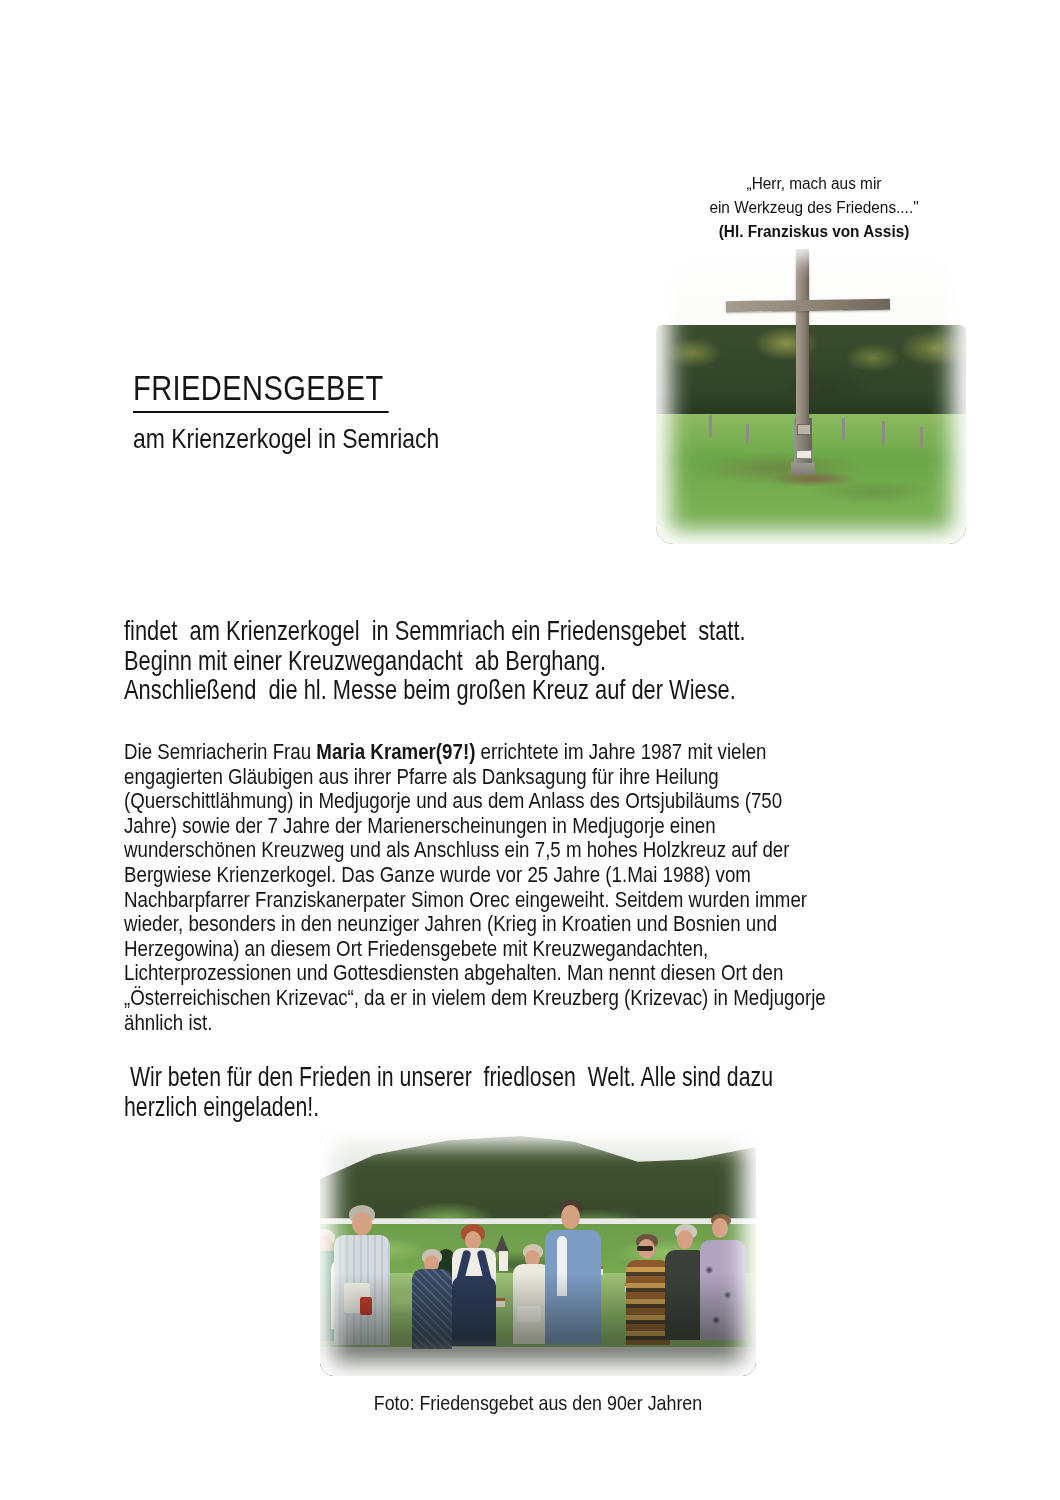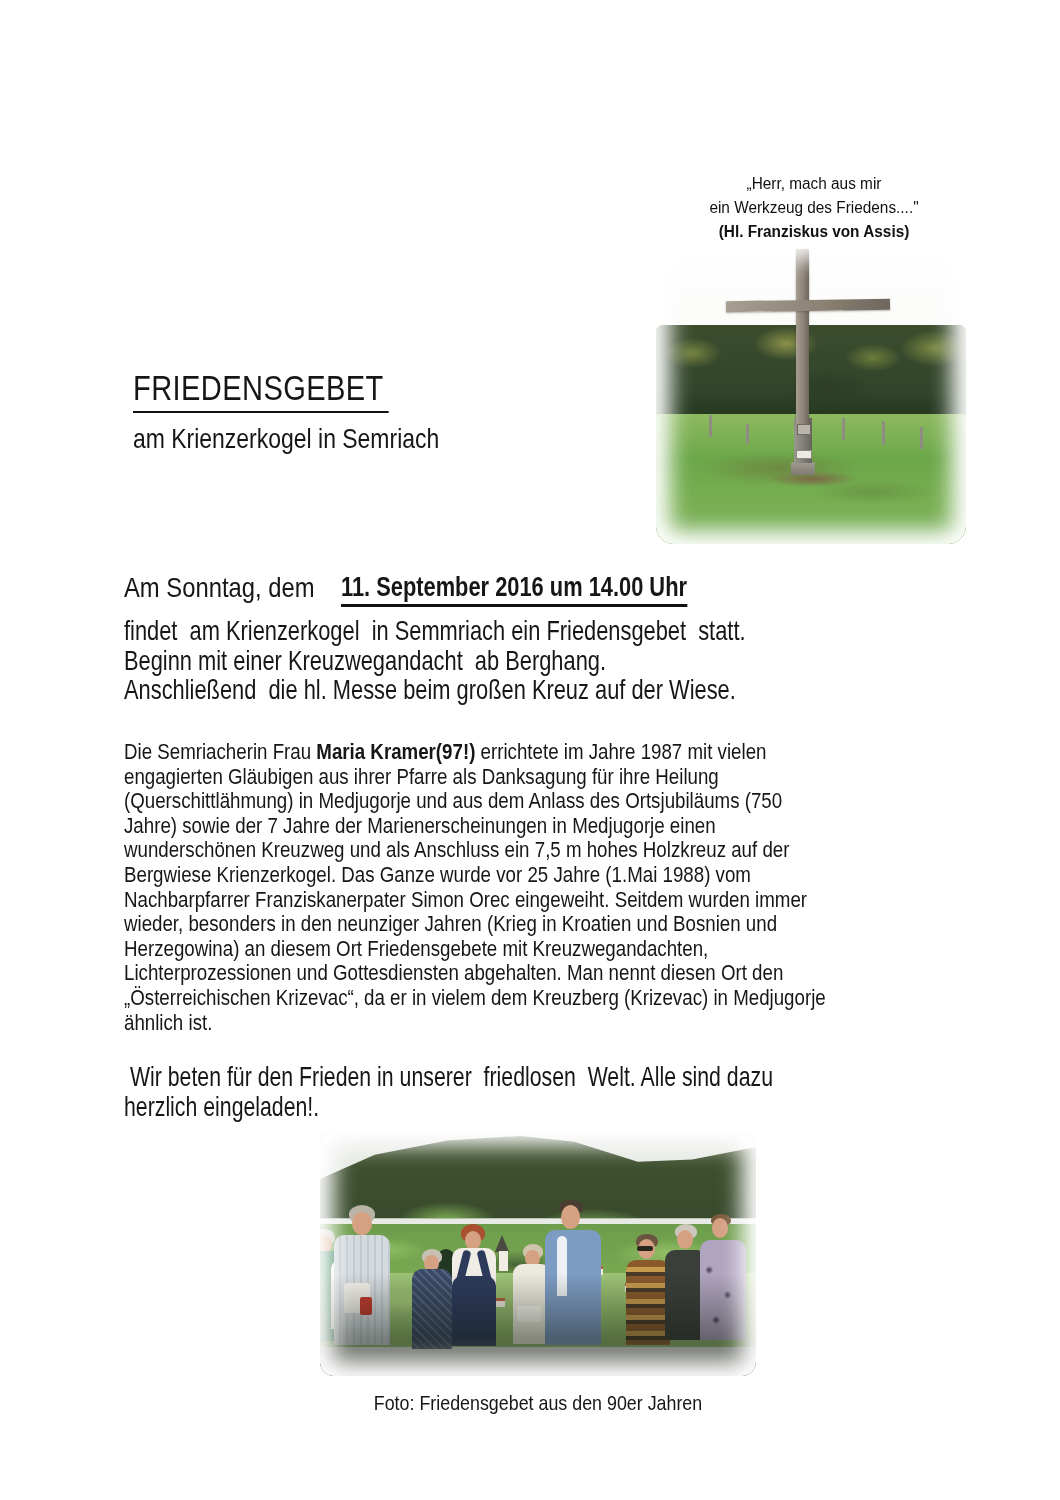--- a/index.html
+++ b/index.html
@@ -165,24 +165,20 @@
     <div class="wood cross-post"></div>
     <div class="wood cross-bar"></div>
     <div class="plaque-top"></div>
     <div class="plaque-white"></div>
     <div class="fade"></div>
   </div>
 
   <h1 class="abs title">FRIEDENSGEBET</h1>
   <div class="abs subtitle">am Krienzerkogel in Semriach</div>
 
-  <div class="abs dateline">
-    <span class="date-intro">Am Sonntag, dem </span>
-    <span class="date-bold">11. September  2016  um 14.00 Uhr</span>
-  </div>
 
   <div class="abs details prewrap">findet  am Krienzerkogel  in Semmriach ein Friedensgebet  statt.
 Beginn mit einer Kreuzwegandacht  ab Berghang.
 Anschließend  die hl. Messe beim großen Kreuz auf der Wiese.</div>
 
   <p class="abs history prewrap"><span>Die Semriacherin Frau </span><b>Maria Kramer(97!)</b><span> errichtete im Jahre 1987 mit vielen
 engagierten Gläubigen aus ihrer Pfarre als Danksagung für ihre Heilung
 (Querschittlähmung) in Medjugorje und aus dem Anlass des Ortsjubiläums (750
 Jahre) sowie der 7 Jahre der Marienerscheinungen in Medjugorje einen
 wunderschönen Kreuzweg und als Anschluss ein 7,5 m hohes Holzkreuz auf der

